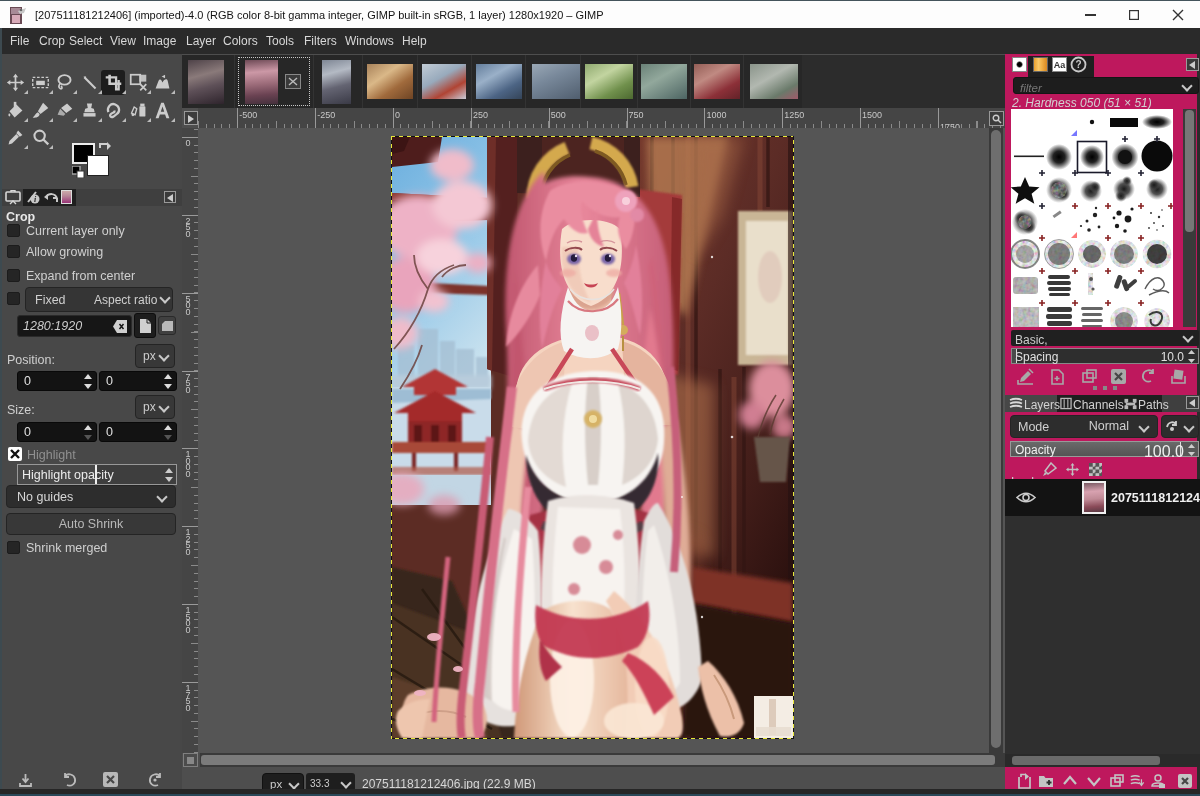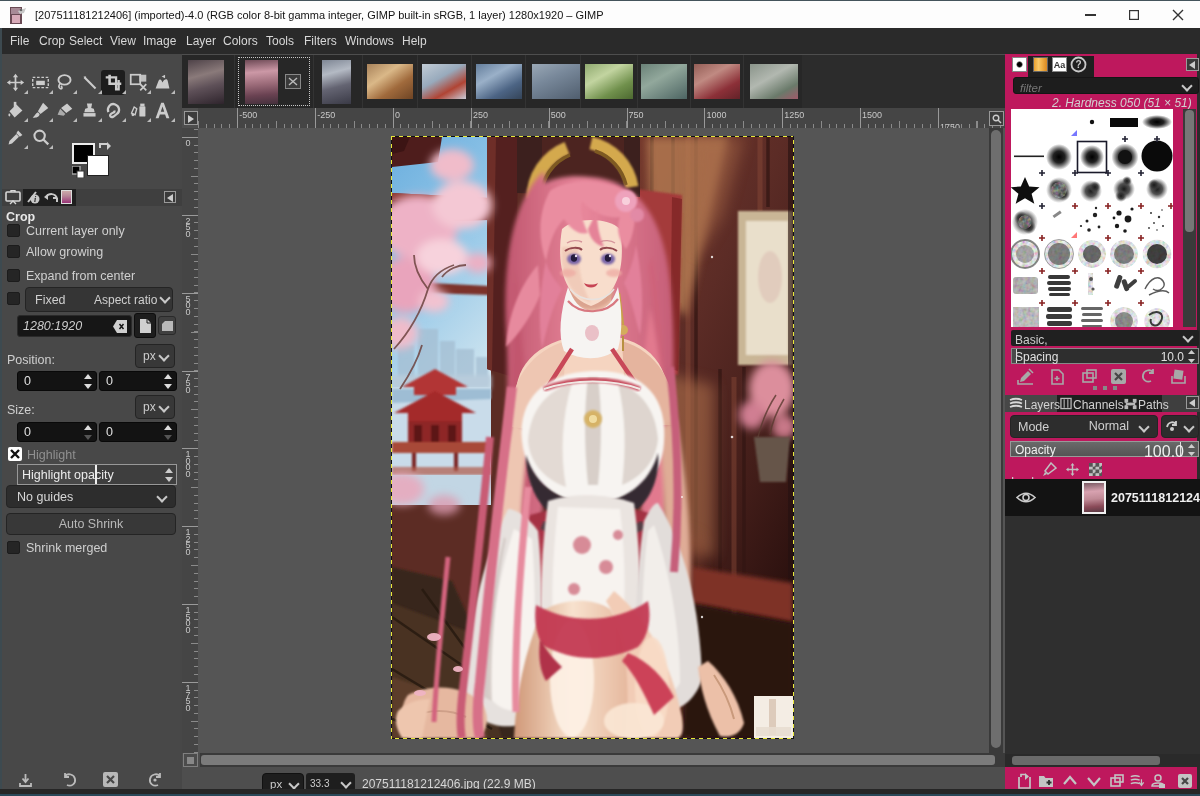--- a/index.html
+++ b/index.html
@@ -727,21 +727,21 @@
 <div class="abs" style="left:28px; top:3px; width:15px; height:15px; background:linear-gradient(90deg,#e8a030 0%,#f8c868 35%,#f0b048 60%,#d88820 100%); border:1px solid #666;"></div>
 <div class="abs" style="left:47px; top:3px; width:15px; height:15px; background:#fff; border:1px solid #888; font-size:9px; font-weight:bold; color:#333; text-align:center; line-height:14px;">Aa</div>
 <svg class="abs" style="left:65px; top:2px;" width="17" height="17" viewBox="0 0 17 17">
         <circle cx="8.5" cy="8.5" r="7" fill="none" stroke="#c8c8c8" stroke-width="1.8"></circle>
         <text x="8.5" y="12" font-size="10" font-weight="bold" fill="#c8c8c8" text-anchor="middle">?</text>
       </svg>
 <div class="abs" style="left:181px; top:4px; width:13px; height:13px; background:#3a3a3a; border:1px solid #9a9a9a;">
         <div style="position:absolute; left:2px; top:2px; width:0; height:0; border-top:4px solid transparent; border-bottom:4px solid transparent; border-right:6px solid #ccc;"></div>
       </div>
 <div class="abs" style="left:8px; top:23px; width:186px; height:17px; background:#1d1d1d; border:1px solid #151515; border-radius:3px;"><i style="font-size:11.5px; color:#777; padding-left:6px; line-height:16px; display:inline-block;">filter</i><span class="chev" style="position:absolute; right:7px; top:4px;"></span></div>
-<div class="rlbl" style="left:7px; top:42px; font-style:italic; font-size:12px;margin-left:40px;">2. Hardness 050 (51 × 51)</div>
+<div class="rlbl" style="left:7px; top:42px; font-style:italic; font-size:12px;">2. Hardness 050 (51 × 51)</div>
 <div class="abs" style="left:6px; top:55px; width:162px; height:218px; background:#ffffff;">
         <svg width="162" height="218" viewBox="0 0 162 218" style="position:absolute;left:0;top:0;">
 <defs>
   <radialGradient id="fz">
               <stop offset="0" stop-color="#000"></stop>
               <stop offset="0.45" stop-color="#222"></stop>
               <stop offset="1" stop-color="#000" stop-opacity="0"></stop>
             </radialGradient>
   <radialGradient id="fz2">
               <stop offset="0" stop-color="#1a1a1a"></stop>

